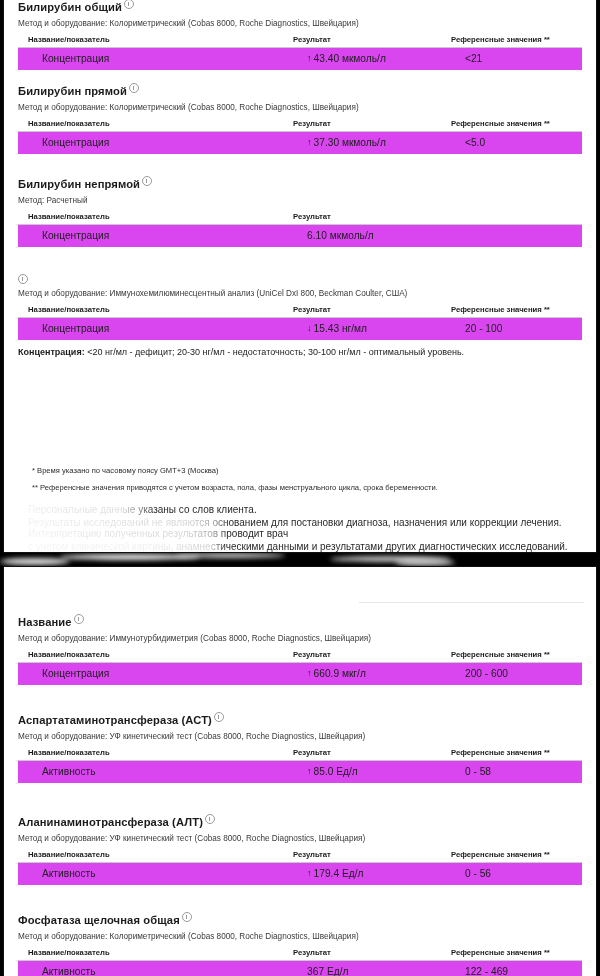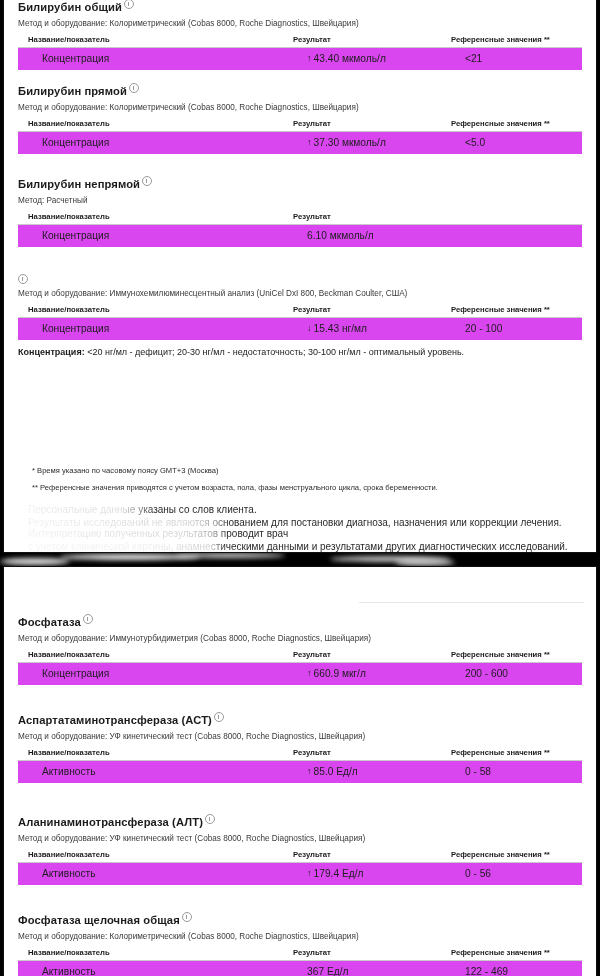--- a/index.html
+++ b/index.html
@@ -341,21 +341,21 @@
     <span class="smudge smudge-d"></span>
     <span class="smudge smudge-e"></span>
   </div>
 
   <section class="page page-two">
     <div class="top-rule"></div>
     <div class="page-inner">
 
       <div class="analyte">
         <h2 class="analyte-title">
-          <span>Фосфатаза</span>
+          <span>Название</span>
           <span class="info-icon"></span>
         </h2>
         <p class="analyte-method">Метод и оборудование: Иммунотурбидиметрия (Cobas 8000, Roche Diagnostics, Швейцария)</p>
         <table class="res-table">
           <colgroup>
               <col class="col-name">
               <col class="col-value">
               <col class="col-ref">
             </colgroup>
           <thead>

